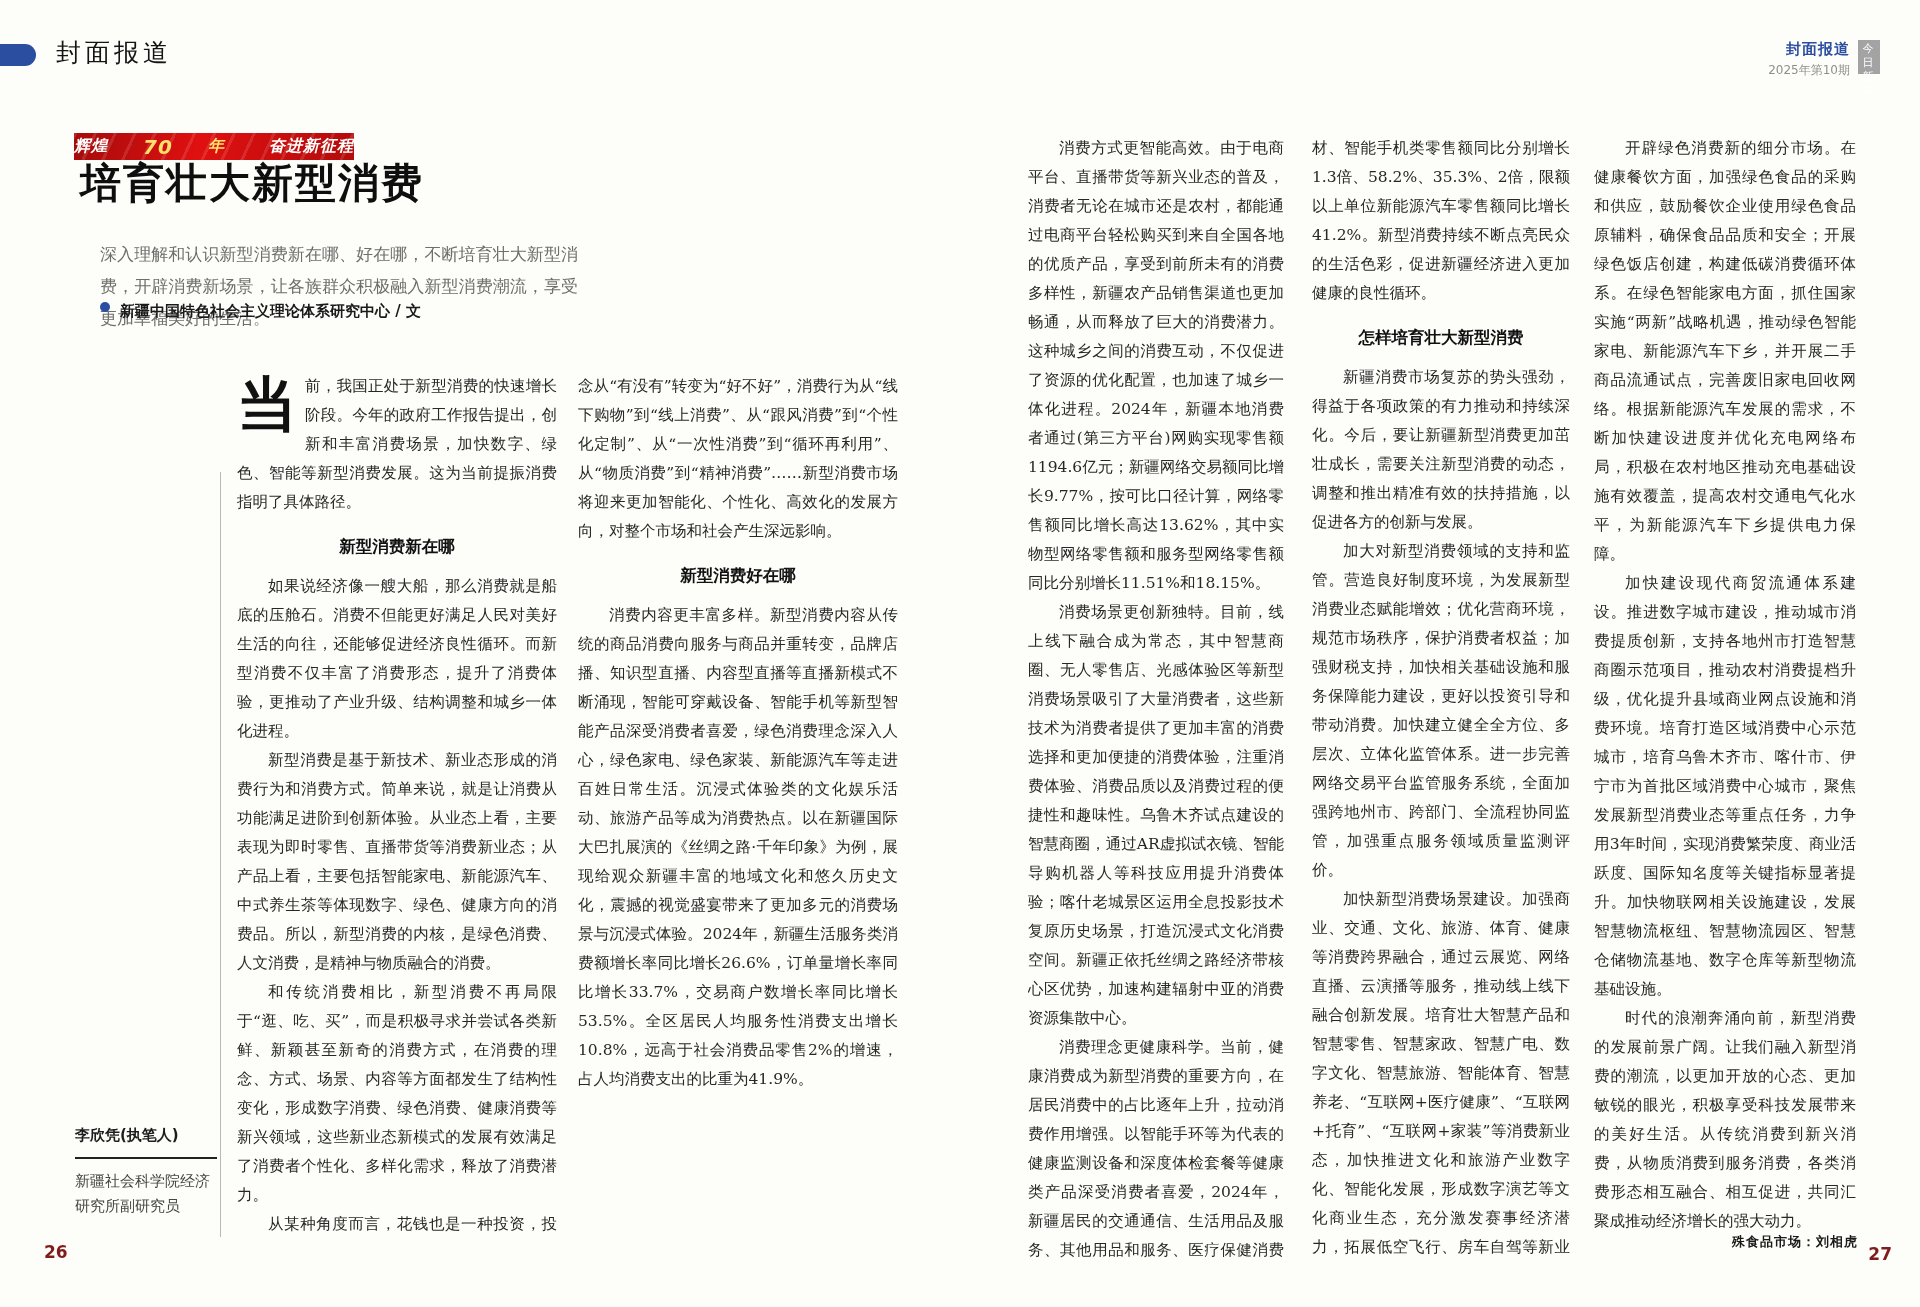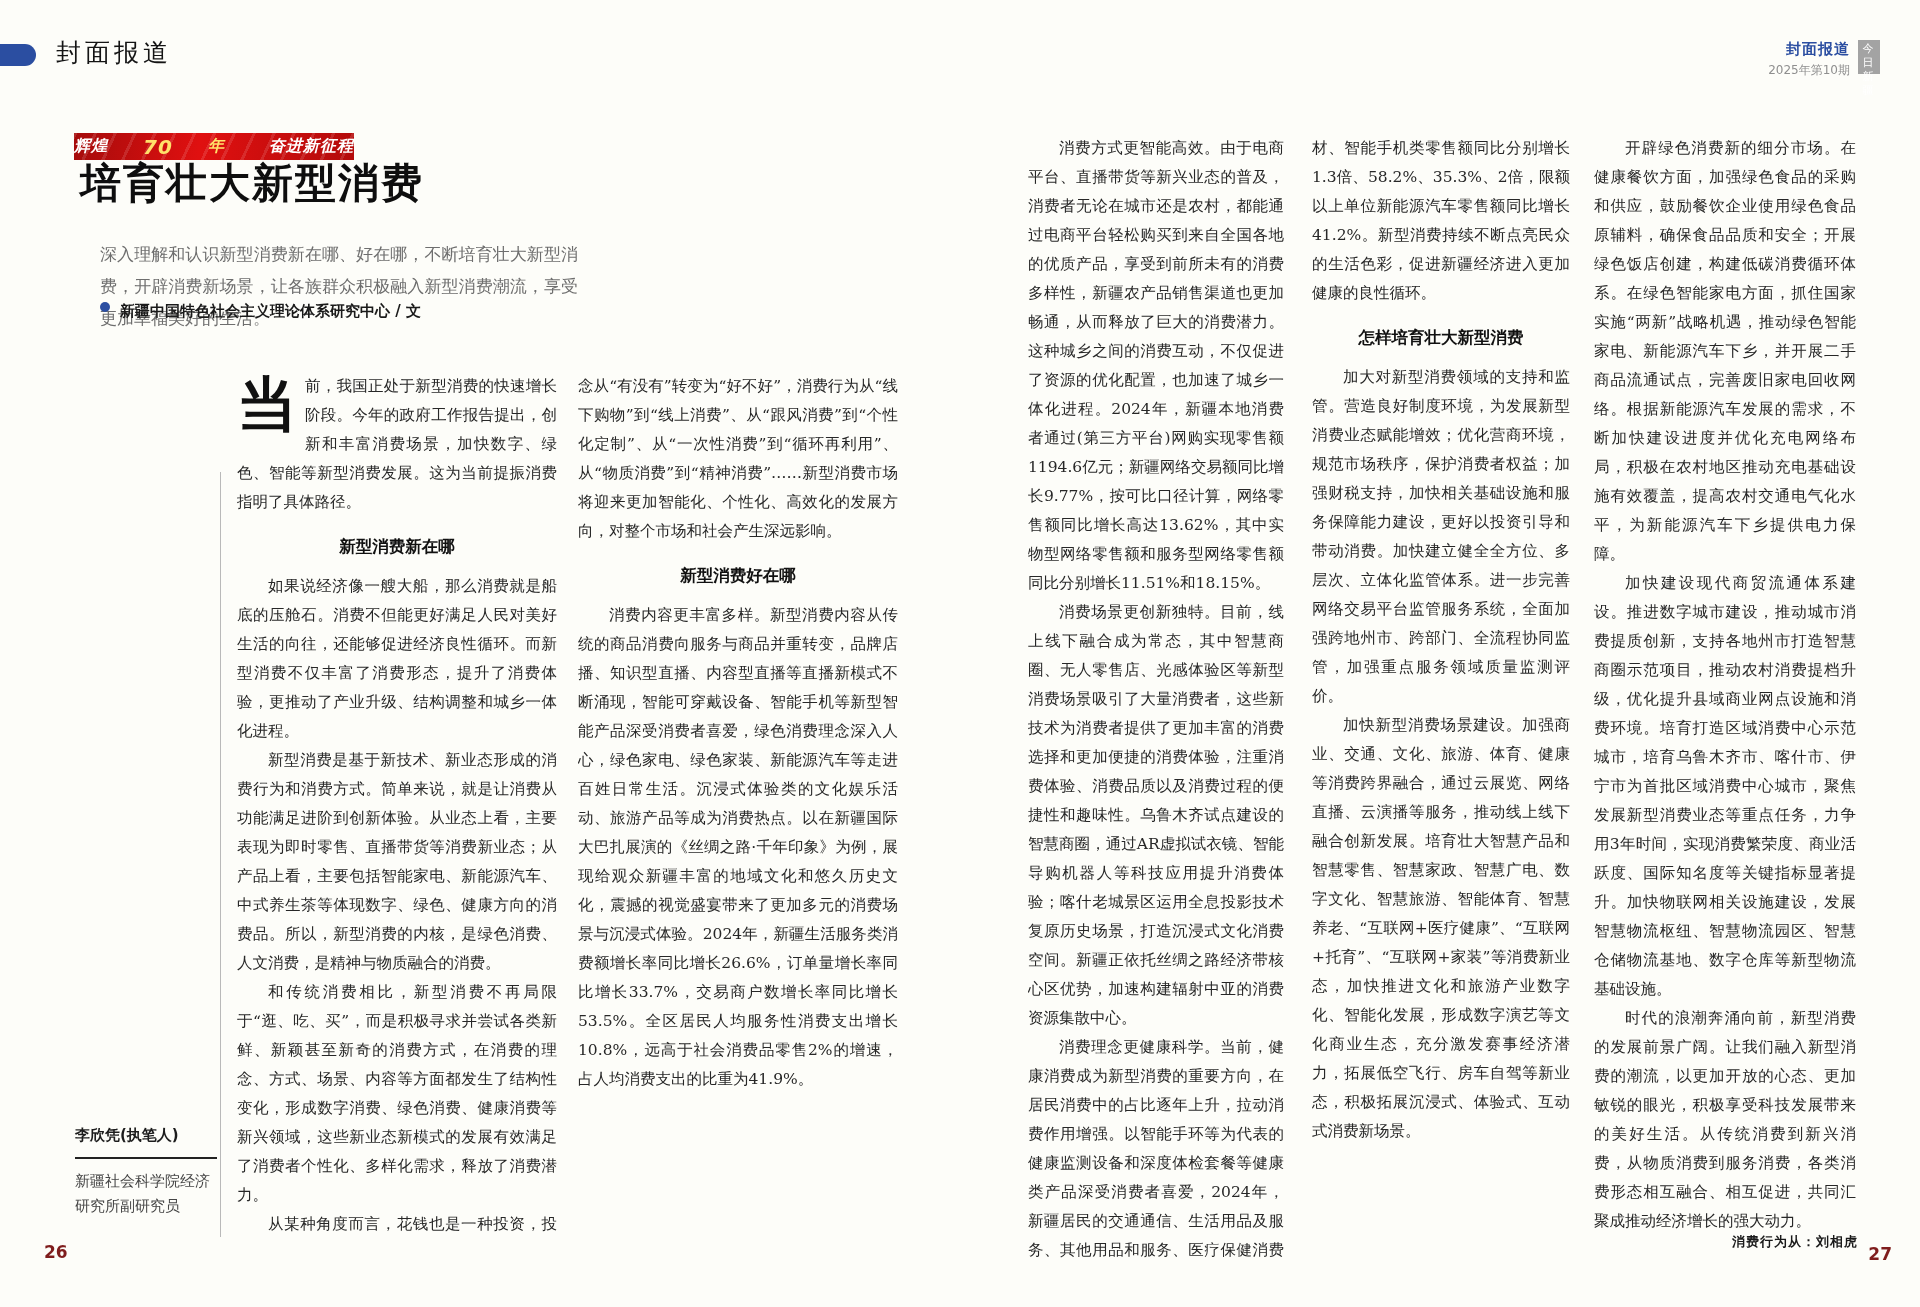--- a/index.html
+++ b/index.html
@@ -123,26 +123,27 @@
 
   <div class="abs col colA">
     <p>消费方式更智能高效。由于电商平台、直播带货等新兴业态的普及，消费者无论在城市还是农村，都能通过电商平台轻松购买到来自全国各地的优质产品，享受到前所未有的消费多样性，新疆农产品销售渠道也更加畅通，从而释放了巨大的消费潜力。这种城乡之间的消费互动，不仅促进了资源的优化配置，也加速了城乡一体化进程。2024年，新疆本地消费者通过(第三方平台)网购实现零售额1194.6亿元；新疆网络交易额同比增长9.77%，按可比口径计算，网络零售额同比增长高达13.62%，其中实物型网络零售额和服务型网络零售额同比分别增长11.51%和18.15%。</p>
     <p>消费场景更创新独特。目前，线上线下融合成为常态，其中智慧商圈、无人零售店、光感体验区等新型消费场景吸引了大量消费者，这些新技术为消费者提供了更加丰富的消费选择和更加便捷的消费体验，注重消费体验、消费品质以及消费过程的便捷性和趣味性。乌鲁木齐试点建设的智慧商圈，通过AR虚拟试衣镜、智能导购机器人等科技应用提升消费体验；喀什老城景区运用全息投影技术复原历史场景，打造沉浸式文化消费空间。新疆正依托丝绸之路经济带核心区优势，加速构建辐射中亚的消费资源集散中心。</p>
     <p>消费理念更健康科学。当前，健康消费成为新型消费的重要方向，在居民消费中的占比逐年上升，拉动消费作用增强。以智能手环等为代表的健康监测设备和深度体检套餐等健康类产品深受消费者喜爱，2024年，新疆居民的交通通信、生活用品及服务、其他用品和服务、医疗保健消费支出增长较快，居民健康意识不断增强，医疗保健支出增长10.5%。今年一季度，新疆限额以上单位可穿戴智能设备、能效等级为1级和2级的商品、智能家用电器和音像器</p>
   </div>
 
   <div class="abs col colB">
     <p class="noindent">材、智能手机类零售额同比分别增长1.3倍、58.2%、35.3%、2倍，限额以上单位新能源汽车零售额同比增长41.2%。新型消费持续不断点亮民众的生活色彩，促进新疆经济进入更加健康的良性循环。</p>
     <div class="colhead">怎样培育壮大新型消费</div>
+    <p>新疆消费市场复苏的势头强劲，得益于各项政策的有力推动和持续深化。今后，要让新疆新型消费更加茁壮成长，需要关注新型消费的动态，调整和推出精准有效的扶持措施，以促进各方的创新与发展。</p>
     <p>加大对新型消费领域的支持和监管。营造良好制度环境，为发展新型消费业态赋能增效；优化营商环境，规范市场秩序，保护消费者权益；加强财税支持，加快相关基础设施和服务保障能力建设，更好以投资引导和带动消费。加快建立健全全方位、多层次、立体化监管体系。进一步完善网络交易平台监管服务系统，全面加强跨地州市、跨部门、全流程协同监管，加强重点服务领域质量监测评价。</p>
     <p>加快新型消费场景建设。加强商业、交通、文化、旅游、体育、健康等消费跨界融合，通过云展览、网络直播、云演播等服务，推动线上线下融合创新发展。培育壮大智慧产品和智慧零售、智慧家政、智慧广电、数字文化、智慧旅游、智能体育、智慧养老、“互联网+医疗健康”、“互联网+托育”、“互联网+家装”等消费新业态，加快推进文化和旅游产业数字化、智能化发展，形成数字演艺等文化商业生态，充分激发赛事经济潜力，拓展低空飞行、房车自驾等新业态，积极拓展沉浸式、体验式、互动式消费新场景。</p>
 
   </div>
 
   <div class="abs col colC">
     <p>开辟绿色消费新的细分市场。在健康餐饮方面，加强绿色食品的采购和供应，鼓励餐饮企业使用绿色食品原辅料，确保食品品质和安全；开展绿色饭店创建，构建低碳消费循环体系。在绿色智能家电方面，抓住国家实施“两新”战略机遇，推动绿色智能家电、新能源汽车下乡，并开展二手商品流通试点，完善废旧家电回收网络。根据新能源汽车发展的需求，不断加快建设进度并优化充电网络布局，积极在农村地区推动充电基础设施有效覆盖，提高农村交通电气化水平，为新能源汽车下乡提供电力保障。</p>
     <p>加快建设现代商贸流通体系建设。推进数字城市建设，推动城市消费提质创新，支持各地州市打造智慧商圈示范项目，推动农村消费提档升级，优化提升县域商业网点设施和消费环境。培育打造区域消费中心示范城市，培育乌鲁木齐市、喀什市、伊宁市为首批区域消费中心城市，聚焦发展新型消费业态等重点任务，力争用3年时间，实现消费繁荣度、商业活跃度、国际知名度等关键指标显著提升。加快物联网相关设施建设，发展智慧物流枢纽、智慧物流园区、智慧仓储物流基地、数字仓库等新型物流基础设施。</p>
     <p><span>时代的浪潮奔涌向前，新型消费的发展前景广阔。让我们融入新型消费的潮流，以更加开放的心态、更加敏锐的眼光，积极享受科技发展带来的美好生活。从传统消费到新兴消费，从物质消费到服务消费，各类消费形态相互融合、相互促进，共同汇聚成推动经济增长的强大动力。</span></p>
   </div>
 
-  <div class="abs editor">消费行为从：刘相虎</div>
+  <div class="abs editor">殊食品市场：刘相虎</div>
   <div class="abs pagenum pn-right">27</div>
 </div>
 
 </body></html>

